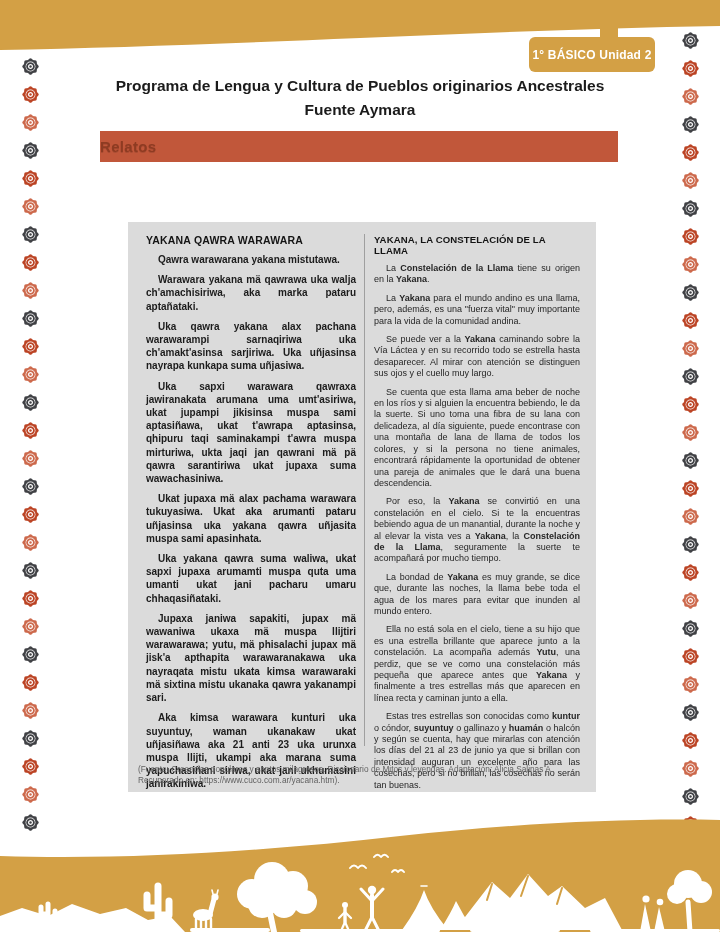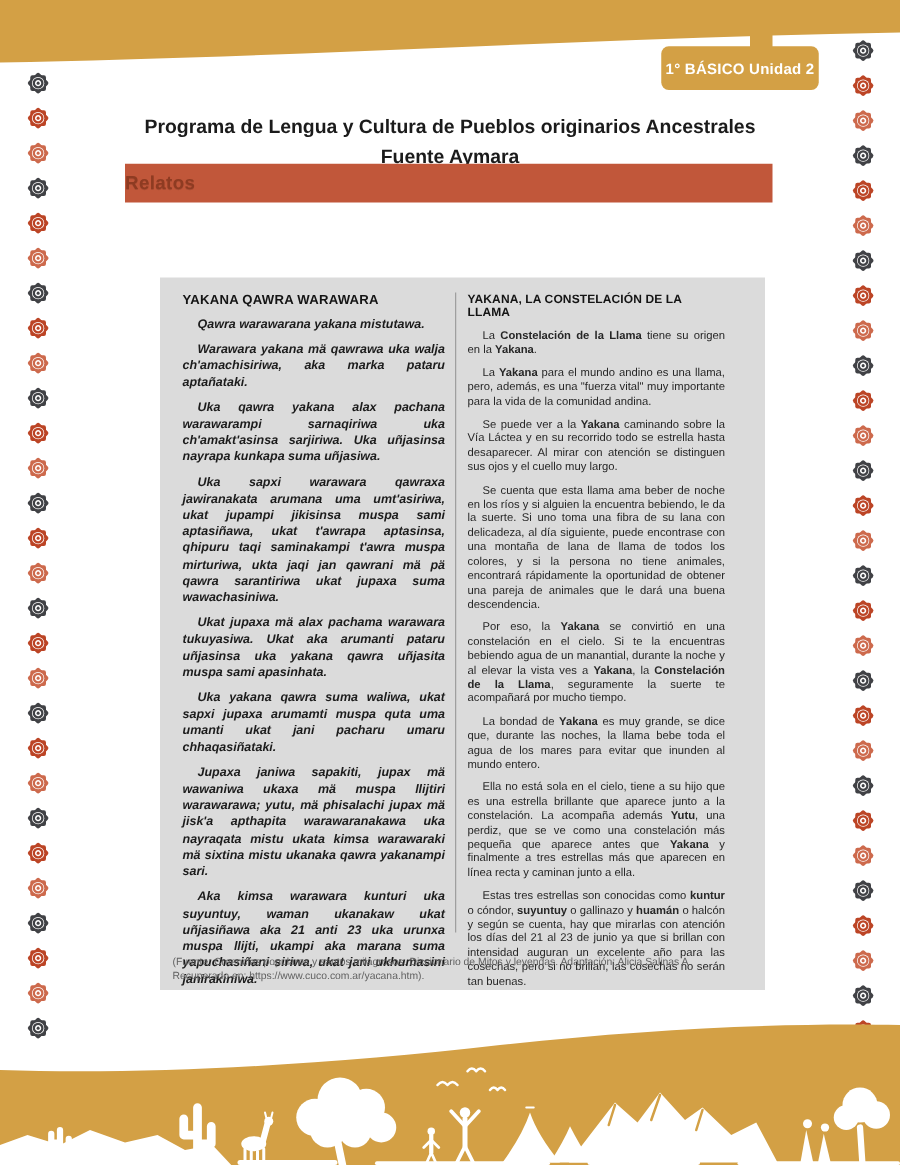--- a/index.html
+++ b/index.html
@@ -16,43 +16,43 @@
          align-items:center;justify-content:center;z-index:5;letter-spacing:.2px;margin-left:17px;}
 
   
   .border-col{position:absolute;width:21px;z-index:1;display:flex;flex-direction:column;}
   .border-left{left:20px;top:56px;}
   .border-right{left:680px;top:30px;}
   .motif{width:21px;height:21px;margin-bottom:7px;}
   .motif svg{display:block;}
 
   
-  .title{position:absolute;left:60px;top:74px;width:600px;text-align:center;z-index:3;color:#1b1b1b;margin-top:16px;}
+  .title{position:absolute;left:60px;top:74px;width:600px;text-align:center;z-index:3;color:#1b1b1b;}
   .title .l1{font-size:15.5px;font-weight:bold;line-height:24px;}
   .title .l2{font-size:15.5px;font-weight:bold;line-height:24px;}
 
   .section-bar{position:absolute;left:100px;top:131px;width:518px;height:31px;background:var(--bar,#c1573a);
                z-index:3;display:flex;align-items:center;}
   .section-bar .label{font-size:15px;font-weight:bold;color:var(--barText,#8e3b22);
                       text-shadow:0 1px 0 rgba(0,0,0,0.12);letter-spacing:.3px;}
 
   .intro{position:absolute;left:100px;top:169px;width:520px;font-size:11px;line-height:22px;
          text-align:justify;text-indent:36px;color:#222;z-index:3;}
 
   
   .panel{position:absolute;left:128px;top:222px;width:468px;height:570px;background:var(--panel,#dbdbdb);
-         z-index:3;overflow:hidden;padding-left:16px;}
+         z-index:3;overflow:hidden;}
   .divider{position:absolute;left:236px;top:12px;bottom:46px;width:1px;background:#9f9f9f;}
   .col{position:absolute;top:12px;}
   .col-left{left:18px;width:210px;}
   .col-right{left:246px;width:206px;}
   .story-heading{font-weight:bold;color:#141414;margin:0 0 7px 0;}
   .col-left .story-heading{font-size:10.5px;letter-spacing:.2px;}
   .col-right .story-heading{font-size:9.6px;letter-spacing:.1px;}
-  .col-left .para{font-size:10px;line-height:13.2px;font-weight:600;color:#1c1c1c;font-style:italic;}
+  .col-left .para{font-size:10px;line-height:13.2px;font-weight:600;color:#1c1c1c;}
   .col-right .para{font-size:9px;line-height:11.4px;font-weight:normal;color:#262626;}
   .para{margin:0 0 7px 0;text-align:justify;text-indent:12px;}
   .para .b{font-weight:bold;}
   .source{position:absolute;left:10px;right:8px;bottom:5px;font-size:8.3px;line-height:1.4;color:#616161;margin-top:19px;}
 
   
   .bottom-band{position:absolute;left:0;top:812px;width:720px;height:120px;z-index:5;}
   .bottom-band .gold{fill:var(--gold,#d3a045);}
   .bottom-band .wht{fill:#fff;}
   .bottom-band .wstroke{stroke:#fff;fill:none;stroke-linecap:round;stroke-linejoin:round;}

